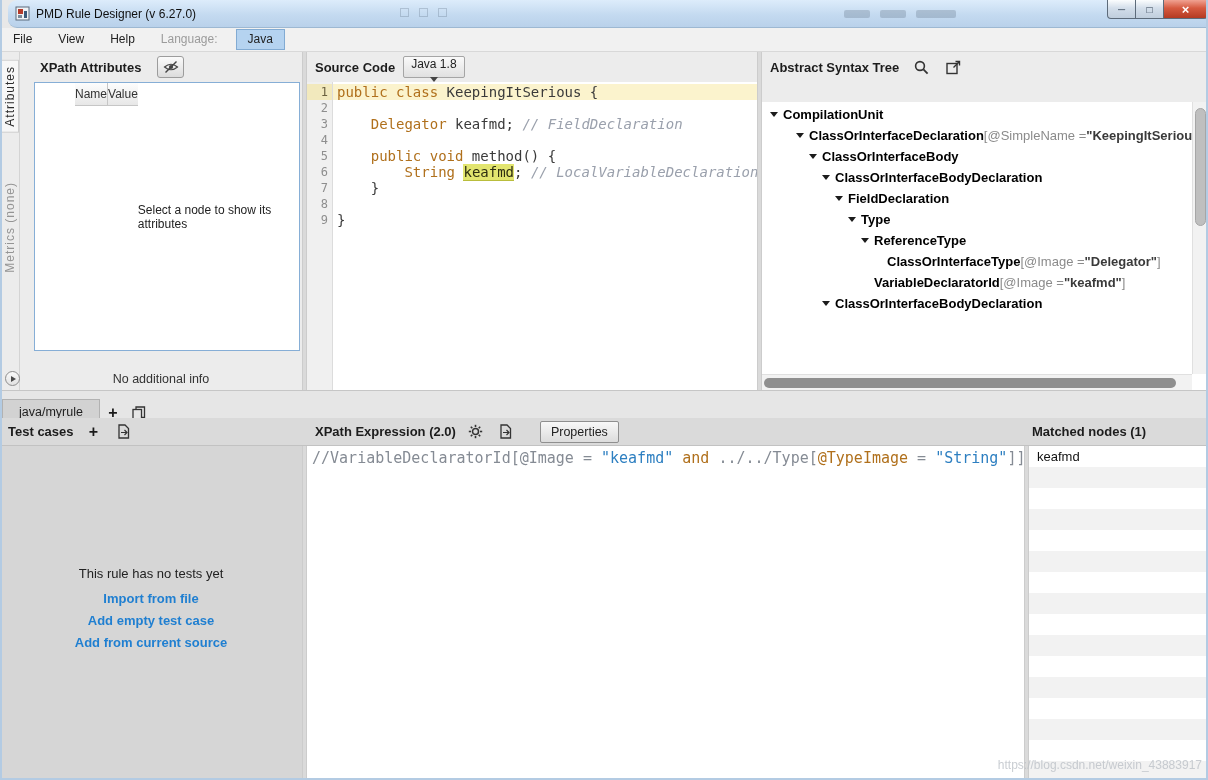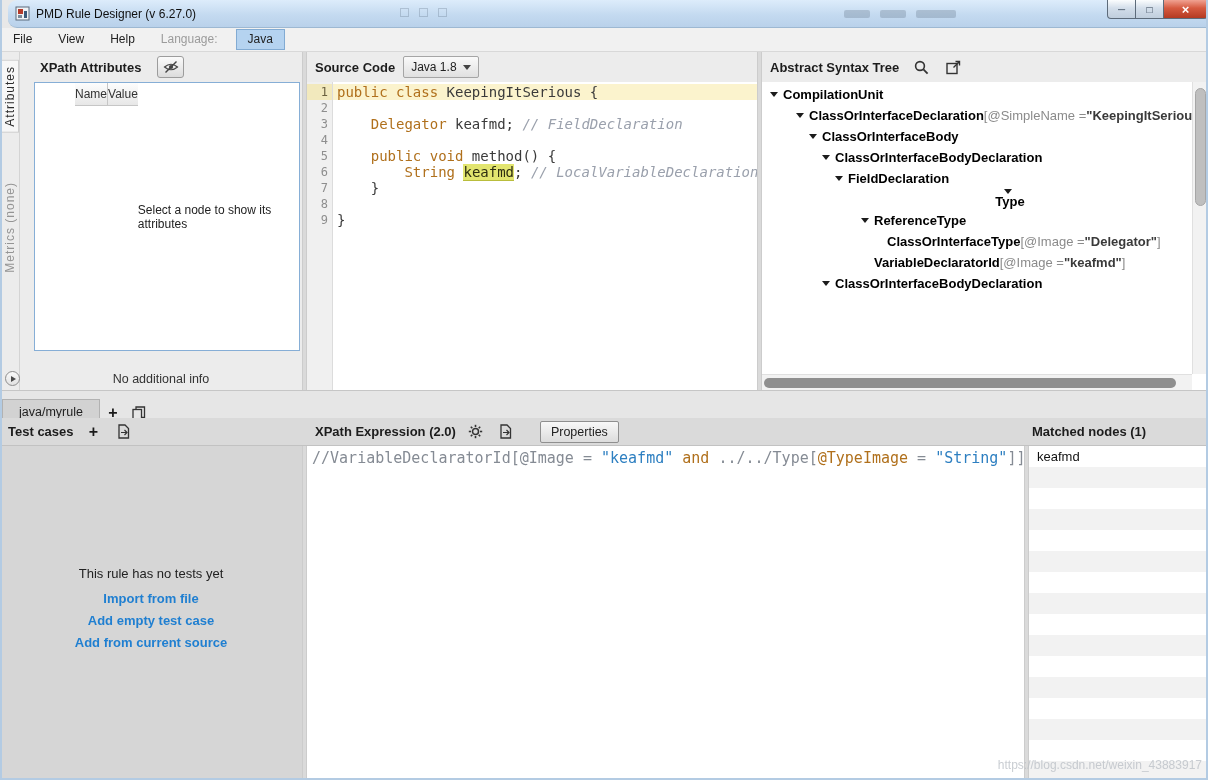--- a/index.html
+++ b/index.html
@@ -55,37 +55,37 @@
   .attr-thead { display:flex; height:23px; }
   .attr-th { flex:1; background:linear-gradient(#fdfdfd,#e7e7e7); border-right:1px solid #c6c6c6;
     border-bottom:1px solid #c6c6c6; display:flex; align-items:center; justify-content:center; color:#333; font-size:12px; }
   .attr-th:last-child { border-right:none; }
   .attr-tbody { flex:1; display:flex; align-items:center; justify-content:center; color:#222; font-size:12px; }
   .attr-footer { height:21px; line-height:21px; text-align:center; color:#333; font-size:12.5px; }
 
   
   .source-panel { width:450px; display:flex; flex-direction:column; background:#ececec; }
   .lang-select { height:22px; display:flex; align-items:center; gap:6px; padding:0 7px; border:1px solid #a5a5a5;
-    border-radius:2px; background:linear-gradient(#fafafa,#e0e0e0); font-size:12px; color:#222; }
+    border-radius:2px; background:linear-gradient(#fafafa,#e0e0e0); font-size:12px; color:#222;flex-direction:column; }
   .caret-down { width:0; height:0; border-left:4px solid transparent; border-right:4px solid transparent; border-top:5px solid #444; }
   .editor { flex:1; display:flex; background:#fff; overflow:hidden; }
   .gutter { width:26px; background:#f0f0f0; border-right:1px solid #dcdcdc; padding-top:2px;
     font:12px/16px "DejaVu Sans Mono", monospace; color:#8e8e8e; text-align:right; }
   .gut-num { height:16px; padding-right:4px; }
   .gut-num.hl { background:#f2e9bd; color:#6b6140; }
   .code-area { flex:1; padding-top:2px; overflow:hidden; }
   .code-line { height:16px; white-space:pre; font:14px/16px "DejaVu Sans Mono", monospace; color:#333; padding-left:4px; }
   .code-line.hl { background:#fbf3cd; }
   .seg-kw { color:#b0701c; }
   .seg-plain { color:#3a3a3a; }
   .seg-comment { color:#9aa0ac; font-style:italic; }
   .seg-mark { background:#e2e56f; color:#2e2e10; border-bottom:1px solid #b9bd3c; }
 
   
-  .ast-panel { flex:1; display:flex; flex-direction:column; background:#ececec; }
+  .ast-panel { flex:1; display:flex; flex-direction:column; background:#ececec;gap:20px; }
   .ast-header-icons { display:flex; gap:12px; align-items:center; margin-left:4px; }
   .icon-btn { width:20px; height:20px; display:flex; align-items:center; justify-content:center; background:transparent; border:none; }
   .ast-body { flex:1; position:relative; background:#fff; overflow:hidden; }
   .ast-tree { position:absolute; inset:0 16px 16px 0; overflow:hidden; padding-top:2px; }
   .tree-row { display:flex; align-items:center; height:21px; white-space:nowrap; font-size:13px; }
   .tri { width:0; height:0; border-left:4px solid transparent; border-right:4px solid transparent;
     border-top:5px solid #1c1c1c; margin-right:5px; flex:none; }
   .tri-space { width:13px; flex:none; }
   .tree-label { color:#000; font-weight:600; }
   .tree-attr { color:#8b8b8b; }
@@ -274,21 +274,21 @@
               <span class="tree-label">ClassOrInterfaceBody</span>
             </div>
             <div class="tree-row" style="padding-left: 60px;">
               <span class="tri"></span>
               <span class="tree-label">ClassOrInterfaceBodyDeclaration</span>
             </div>
             <div class="tree-row" style="padding-left: 73px;">
               <span class="tri"></span>
               <span class="tree-label">FieldDeclaration</span>
             </div>
-            <div class="tree-row" style="padding-left: 66px; flex-direction: column;">
+            <div class="tree-row" style="padding-left: 86px;">
               <span class="tri"></span>
               <span class="tree-label">Type</span>
             </div>
             <div class="tree-row" style="padding-left: 99px;">
               <span class="tri"></span>
               <span class="tree-label">ReferenceType</span>
             </div>
             <div class="tree-row" style="padding-left: 112px;">
               <span class="tri-space"></span>
               <span class="tree-label">ClassOrInterfaceType</span>

